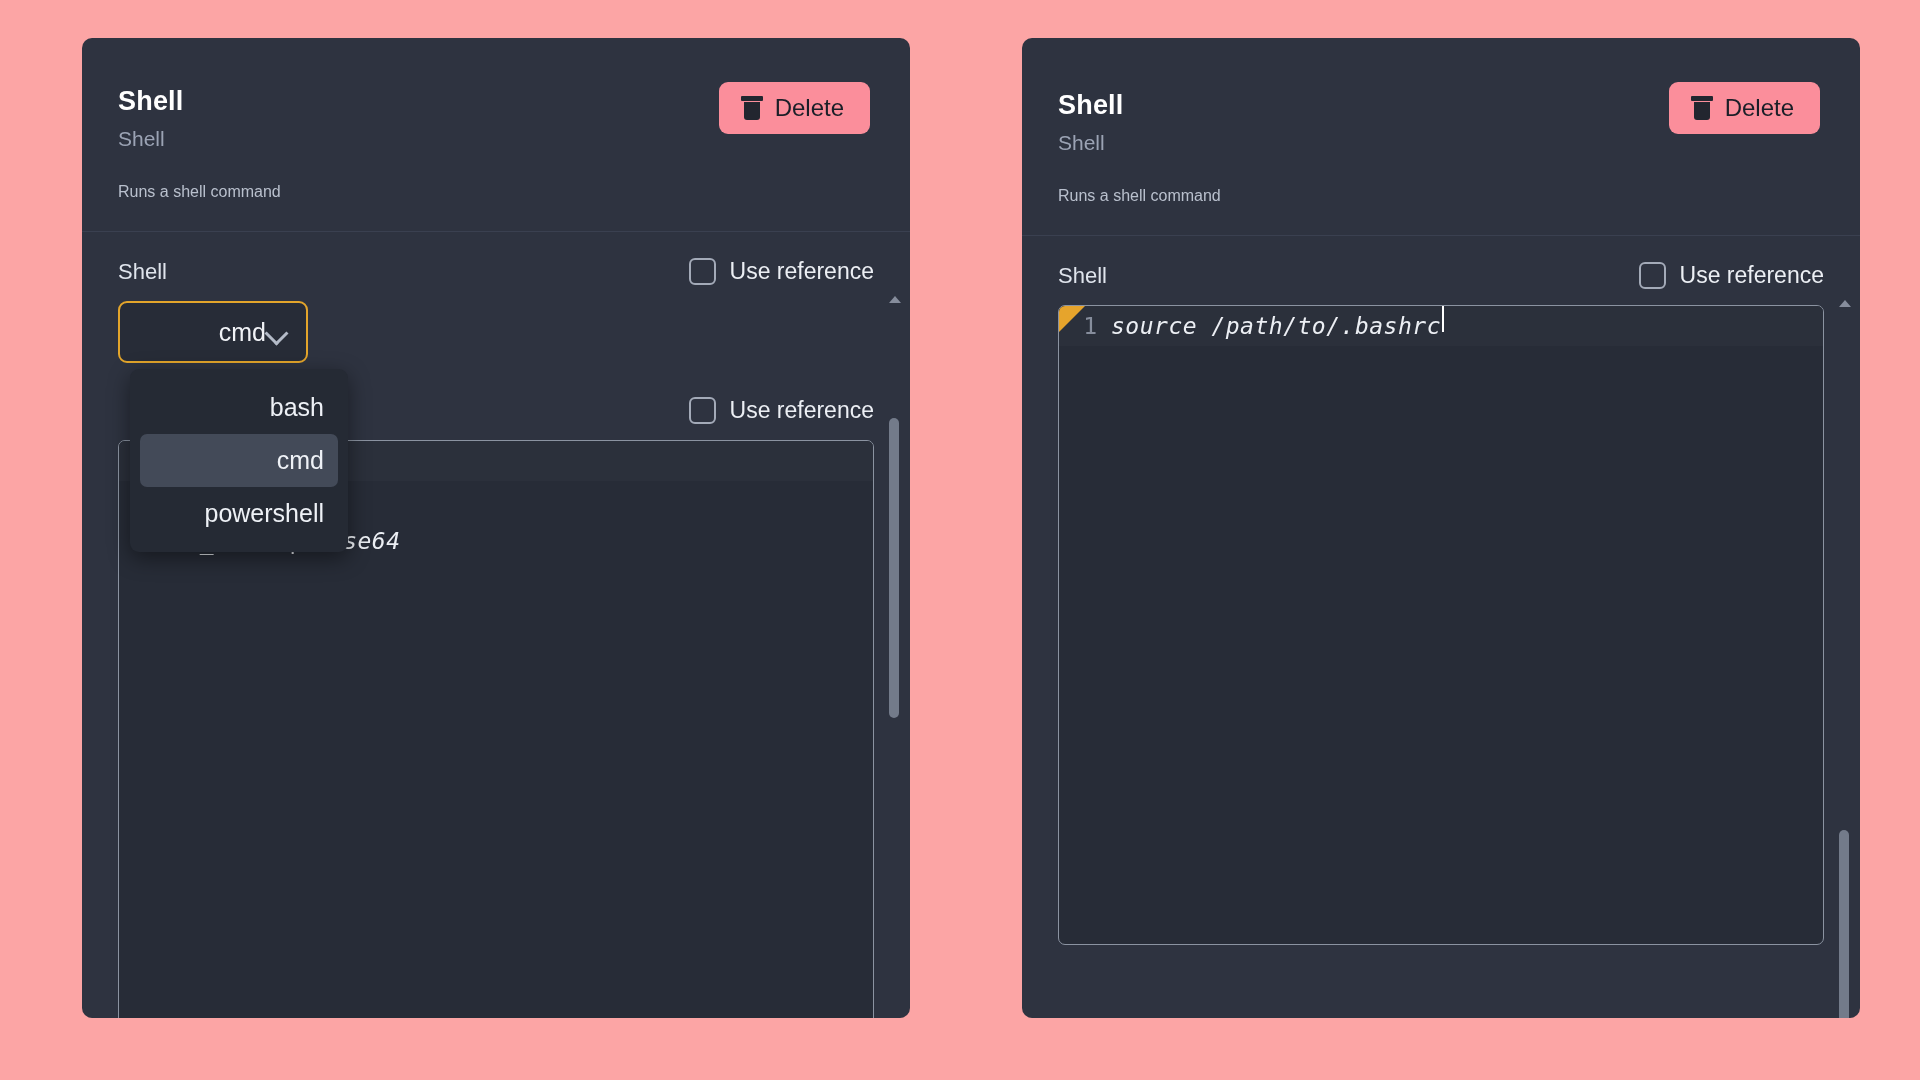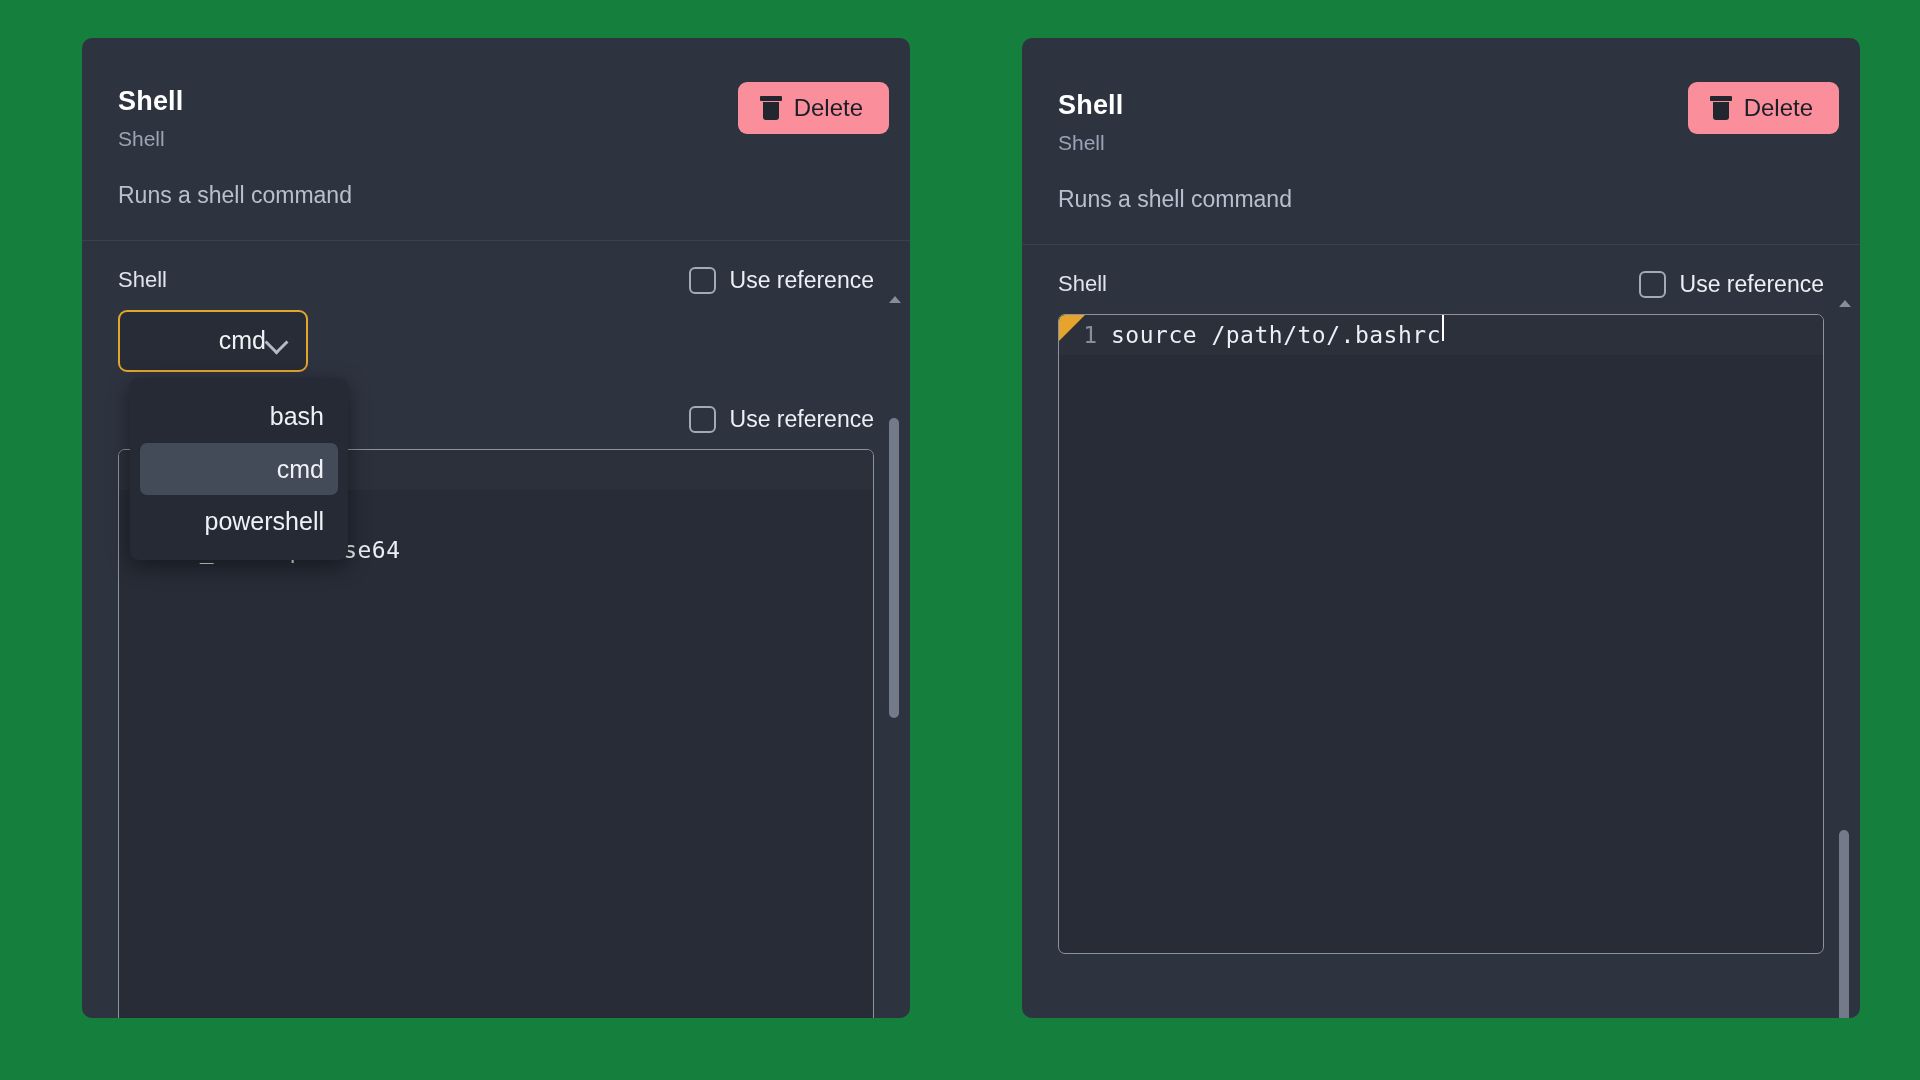--- a/index.html
+++ b/index.html
@@ -9,21 +9,21 @@
     height: 1080px;
     background: #1e2029;
     font-family: "Liberation Sans", sans-serif;
     overflow: hidden;
   }
 
   .stage {
     position: relative;
     width: 1920px;
     height: 1080px;
-    background: #15803d;
+    background: #fca5a5;
   }
 
   
   .panel {
     position: absolute;
     background: #2e3340;
     border-radius: 10px;
     overflow: hidden;
   }
 
@@ -44,30 +44,30 @@
     line-height: 1.15;
     letter-spacing: .2px;
   }
   .panel-subtitle {
     font-size: 21px;
     color: #9ba3b4;
     margin-top: 9px;
     line-height: 1.2;
   }
   .panel-desc {
-    font-size: 23px;
+    font-size: 16px;
     color: #b9c0cd;
     margin-top: 31px;
     line-height: 1.2;
   }
 
   
   .delete-btn {
     position: absolute;
-    right: 21px;
+    right: 40px;
     top: 44px;
     display: flex;
     align-items: center;
     gap: 12px;
     background: #fb8e9b;
     color: #1b1f28;
     border: none;
     border-radius: 9px;
     padding: 14px 26px 14px 22px;
     font-size: 24px;
@@ -228,20 +228,21 @@
     padding-right: 14px;
     color: #868d9c;
     font-size: 23px;
     user-select: none;
   }
   .code-text {
     font-size: 23px;
     color: #eceff4;
     white-space: pre;
     letter-spacing: .5px;
+    font-style: italic;
   }
   .caret {
     display: inline-block;
     width: 2px;
     height: 26px;
     background: #ffffff;
     vertical-align: -5px;
     margin-left: 1px;
   }
 

